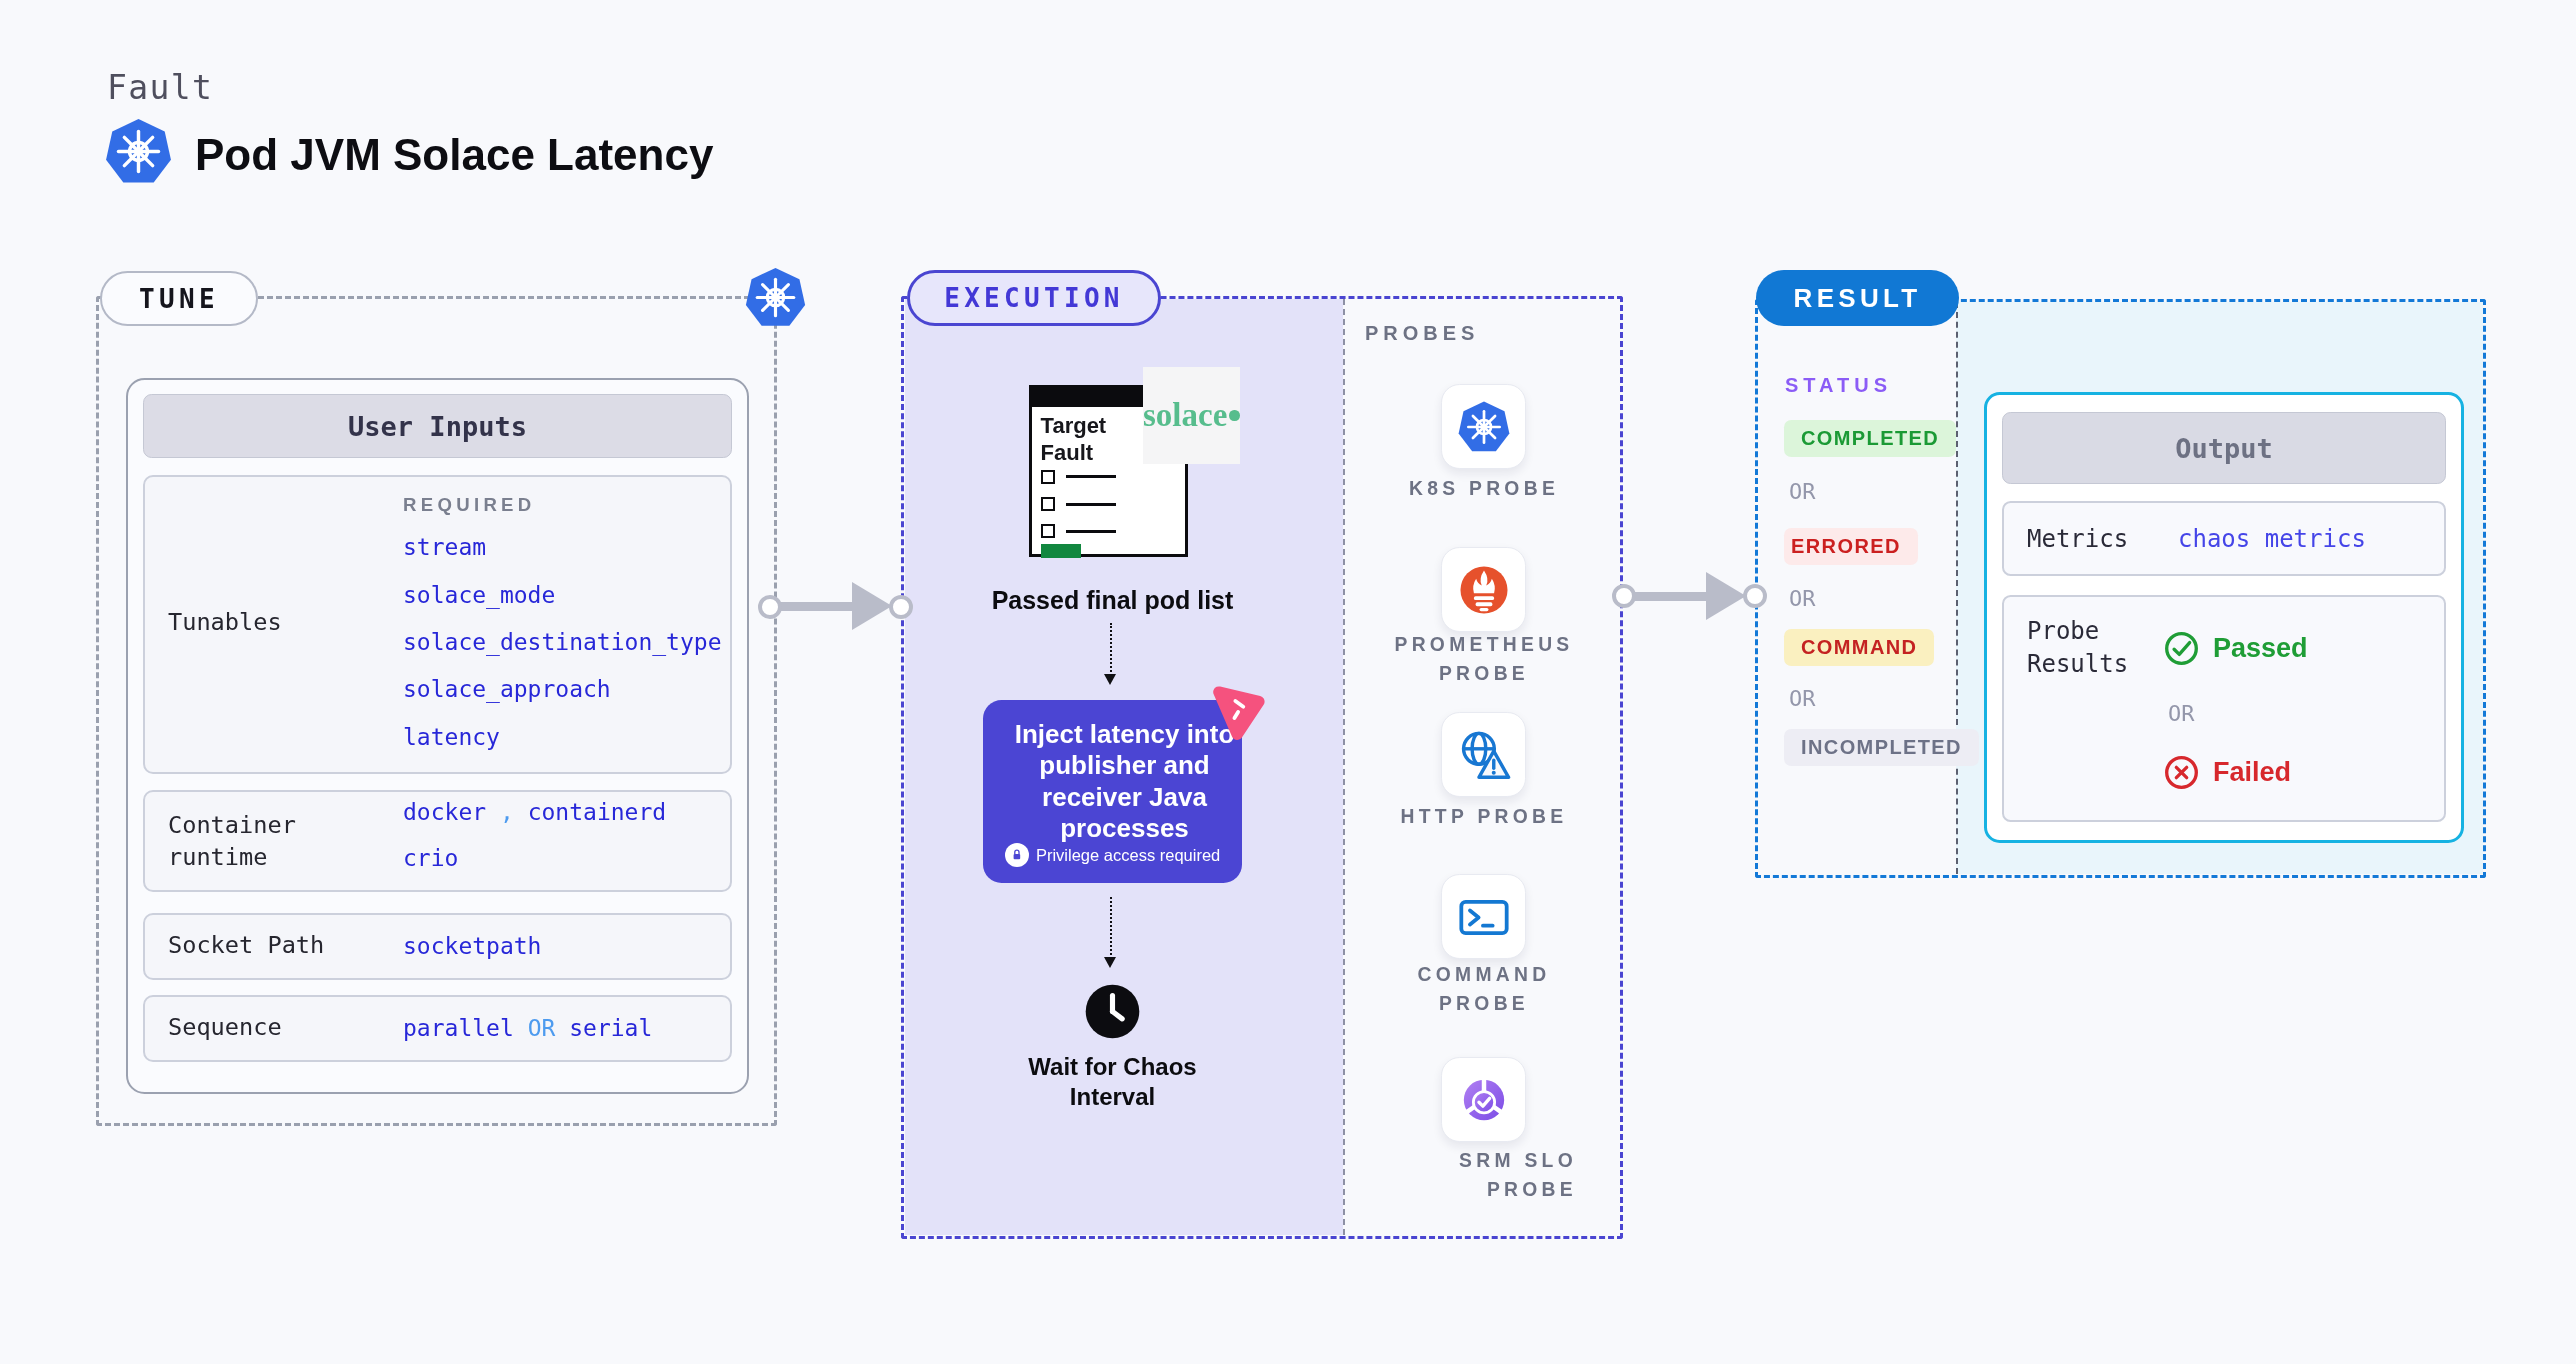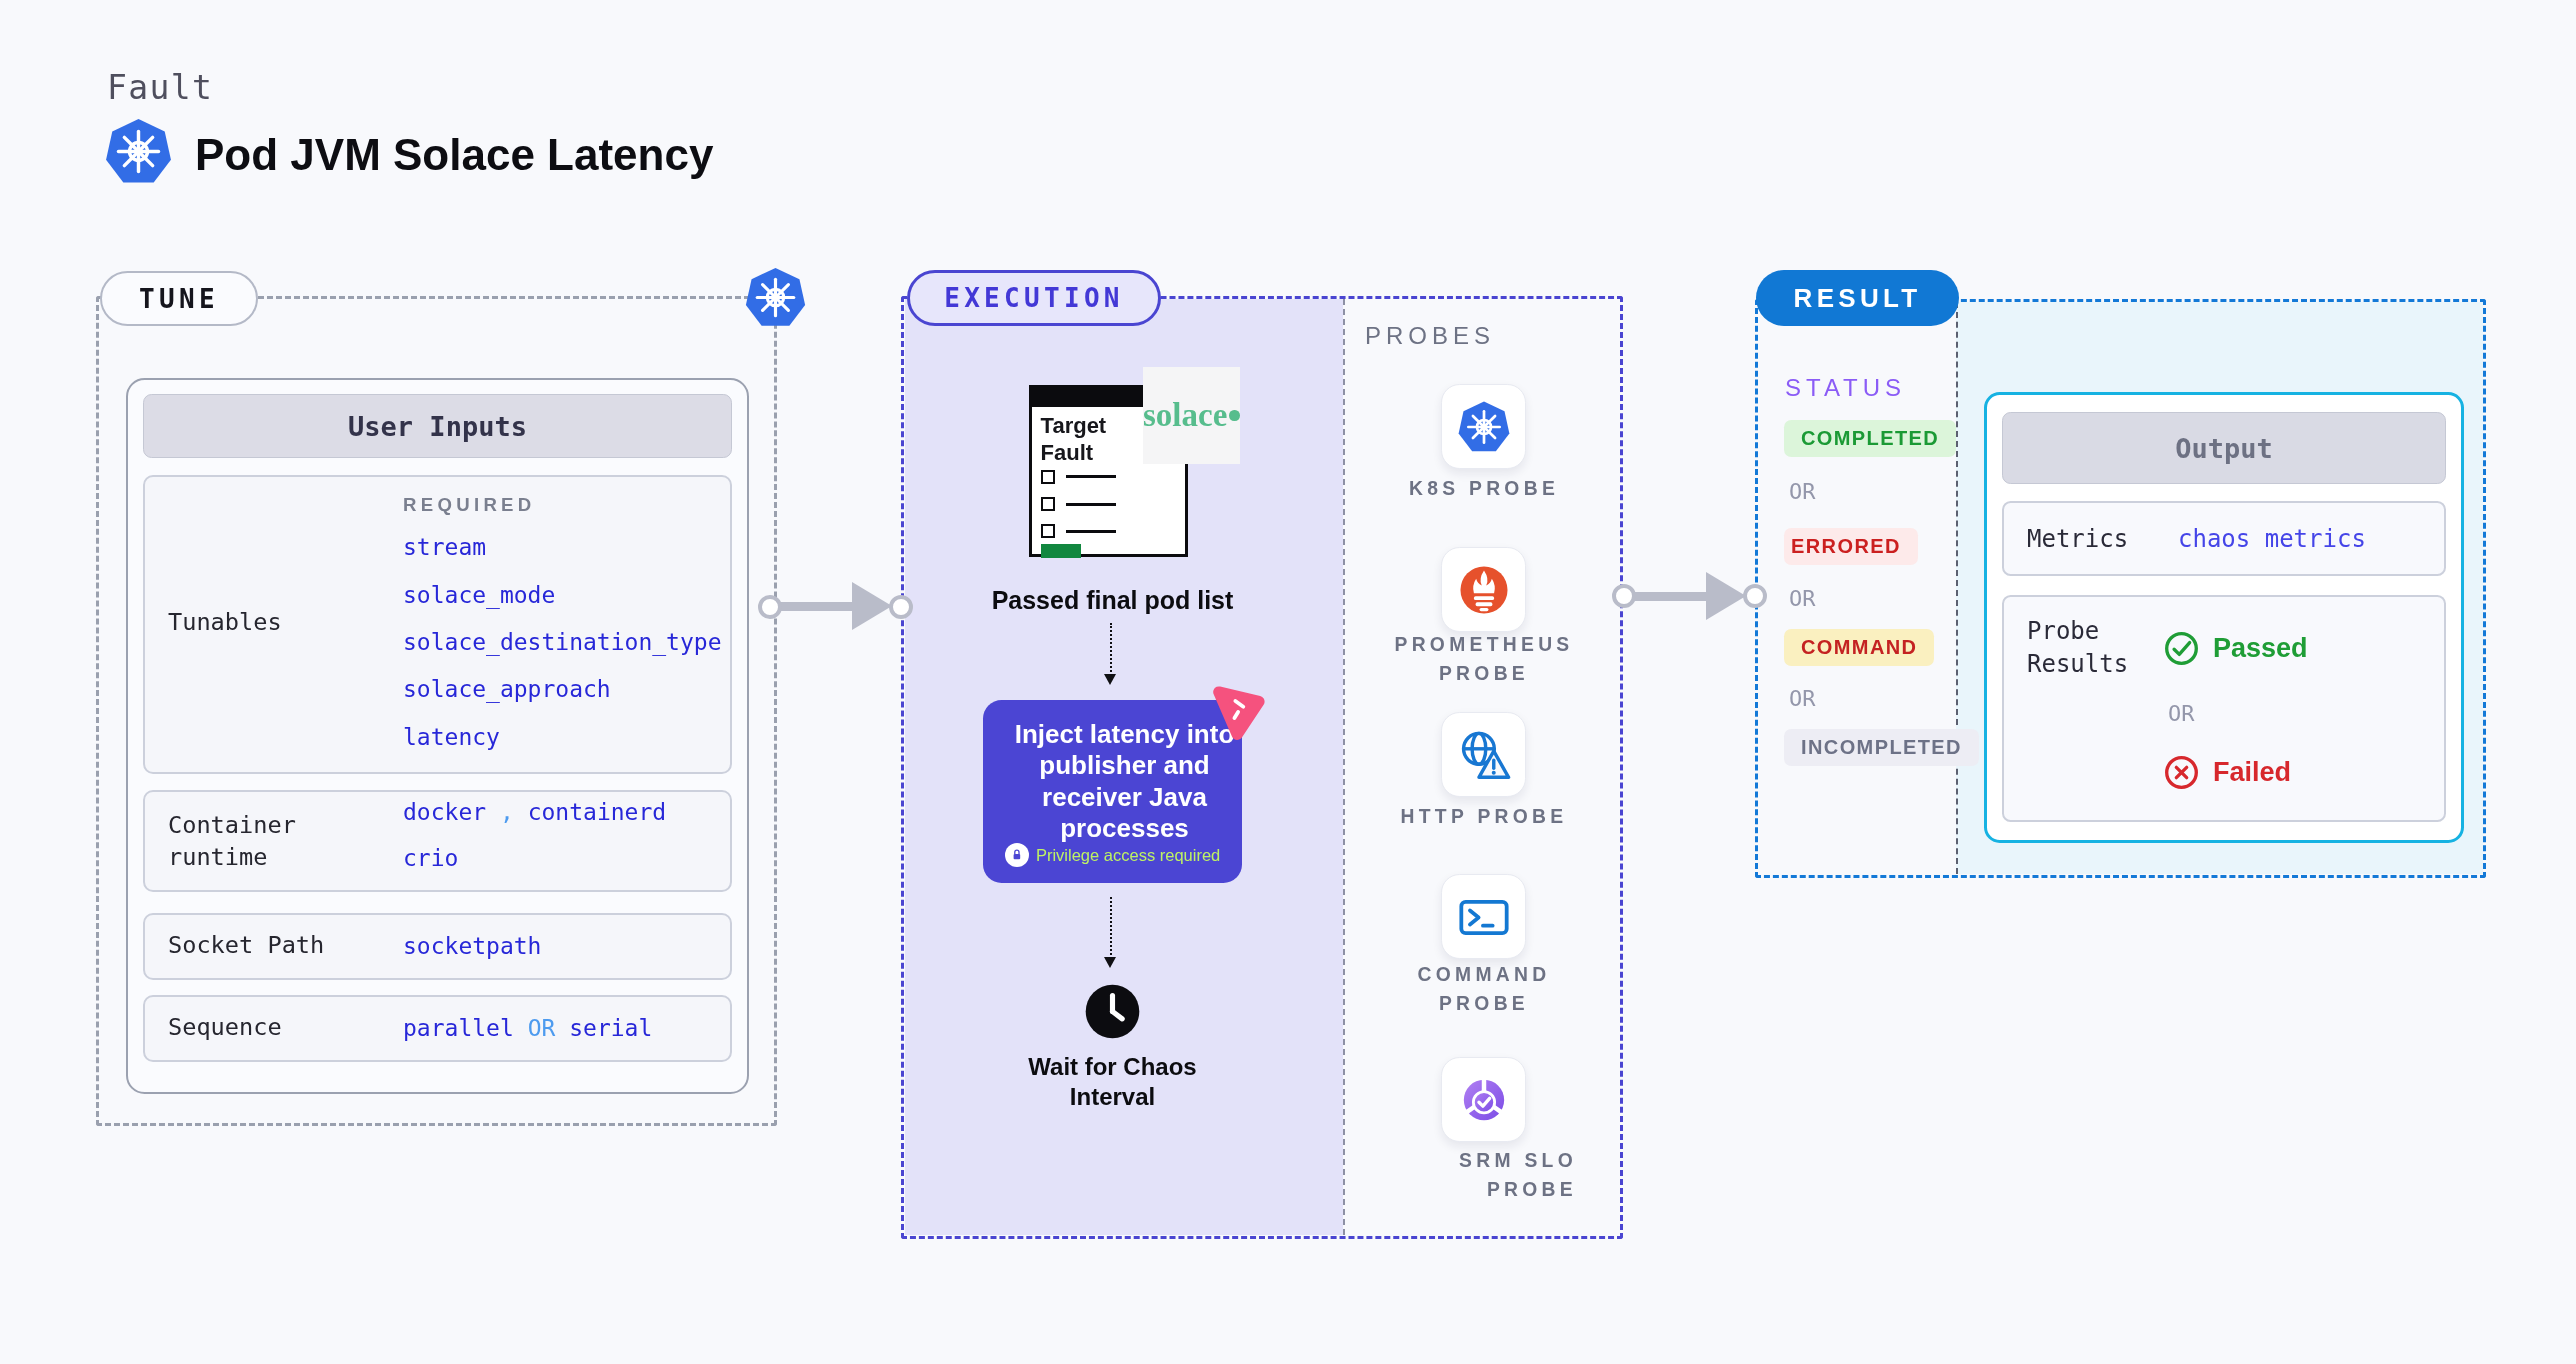--- a/index.html
+++ b/index.html
@@ -37,21 +37,21 @@
   .ahead{position:absolute;width:0;height:0;border-top:24px solid transparent;border-bottom:24px solid transparent;border-left:40px solid #b9bcc9;}
   .adot{position:absolute;width:24px;height:24px;border-radius:50%;background:#ffffff;border:4.3px solid #b9bcc9;box-sizing:border-box;z-index:5;}
   .vdot{position:absolute;width:0;border-left:2.9px dotted #101014;}
   .vdot::after{content:'';position:absolute;bottom:-10.7px;left:-7.9px;border:6.4px solid transparent;border-top:11.5px solid #101014;}
 
   
   .pcard{position:absolute;width:83px;height:83px;background:#ffffff;border:0.7px solid #e8eaf1;border-radius:18.6px;
          box-shadow:0 4.3px 10px rgba(30,30,60,0.08);display:flex;align-items:center;justify-content:center;}
   .plabel{position:absolute;width:186px;left:1391px;text-align:center;font-size:19.3px;font-weight:bold;
           color:#6d7284;letter-spacing:4.3px;line-height:29px;}
-  .seclab{position:absolute;font-size:24px;font-weight:normal;color:#6d7284;letter-spacing:5px;}
+  .seclab{position:absolute;font-size:20px;font-weight:bold;color:#6d7284;letter-spacing:5px;}
 
   
   .badge{position:absolute;left:1784px;font-weight:bold;font-size:20px;letter-spacing:1.4px;
          padding:7.2px 17px;border-radius:7.2px;}
   .b-completed{background:#dcf5da;color:#1b9a35;}
   .b-errored{background:#fdeaea;color:#cb2020;}
   .b-queued{background:#faf0c0;color:#c42222;}
   .b-incompleted{background:#ededf4;color:#6d7287;}
   .ortxt{position:absolute;left:1789px;font-size:22px;color:#9497ab;}
   .outrow{position:absolute;background:#f8f9fd;border:2.1px solid #ccd0dc;border-radius:8.6px;box-sizing:border-box;}
@@ -177,21 +177,21 @@
 
   <div class="purplebox" style="left:983px;top:700px;width:259px;height:183px;">
     <div class="abs sans" style="left:15px;top:18.6px;width:229px;text-align:center;font-size:26px;font-weight:bold;line-height:31.5px;margin-left:12px;">Inject latency into publisher and receiver Java processes</div>
     <div class="abs" style="left:0;top:143px;width:259px;display:flex;align-items:center;justify-content:center;gap:7.2px;">
       <span style="width:24px;height:24px;border-radius:50%;background:#ffffff;display:inline-flex;align-items:center;justify-content:center;">
         <svg viewBox="0 0 24 24" width="15.8" height="15.8">
           <rect x="7" y="10.5" width="10" height="8" rx="1.5" fill="#4b45d3"></rect>
           <path d="M8.8 10.5 V8 a3.2 3.2 0 0 1 6.4 0 V10.5" stroke="#4b45d3" stroke-width="2" fill="none"></path>
         </svg>
       </span>
-      <span class="sans" style="font-size:16.5px;color:#bef264;">Privilege access required</span>
+      <span class="sans" style="font-size:16.5px;color:#ffffff;">Privilege access required</span>
     </div>
   </div>
 
   <div class="abs" style="left:1206px;top:678px;width:63px;height:63px;z-index:5;">
     <svg viewBox="0 0 100 100" width="63" height="63">
       <g transform="rotate(-14 50 50)">
         <path d="M28 16 L86 46 L40 88 Z" fill="#f5527e" stroke="#f5527e" stroke-width="18" stroke-linejoin="round"></path>
         <line x1="50" y1="36" x2="60" y2="48" stroke="#ffffff" stroke-width="6" stroke-linecap="round"></line>
         <line x1="42" y1="62" x2="50" y2="54" stroke="#ffffff" stroke-width="6" stroke-linecap="round"></line>
       </g>

